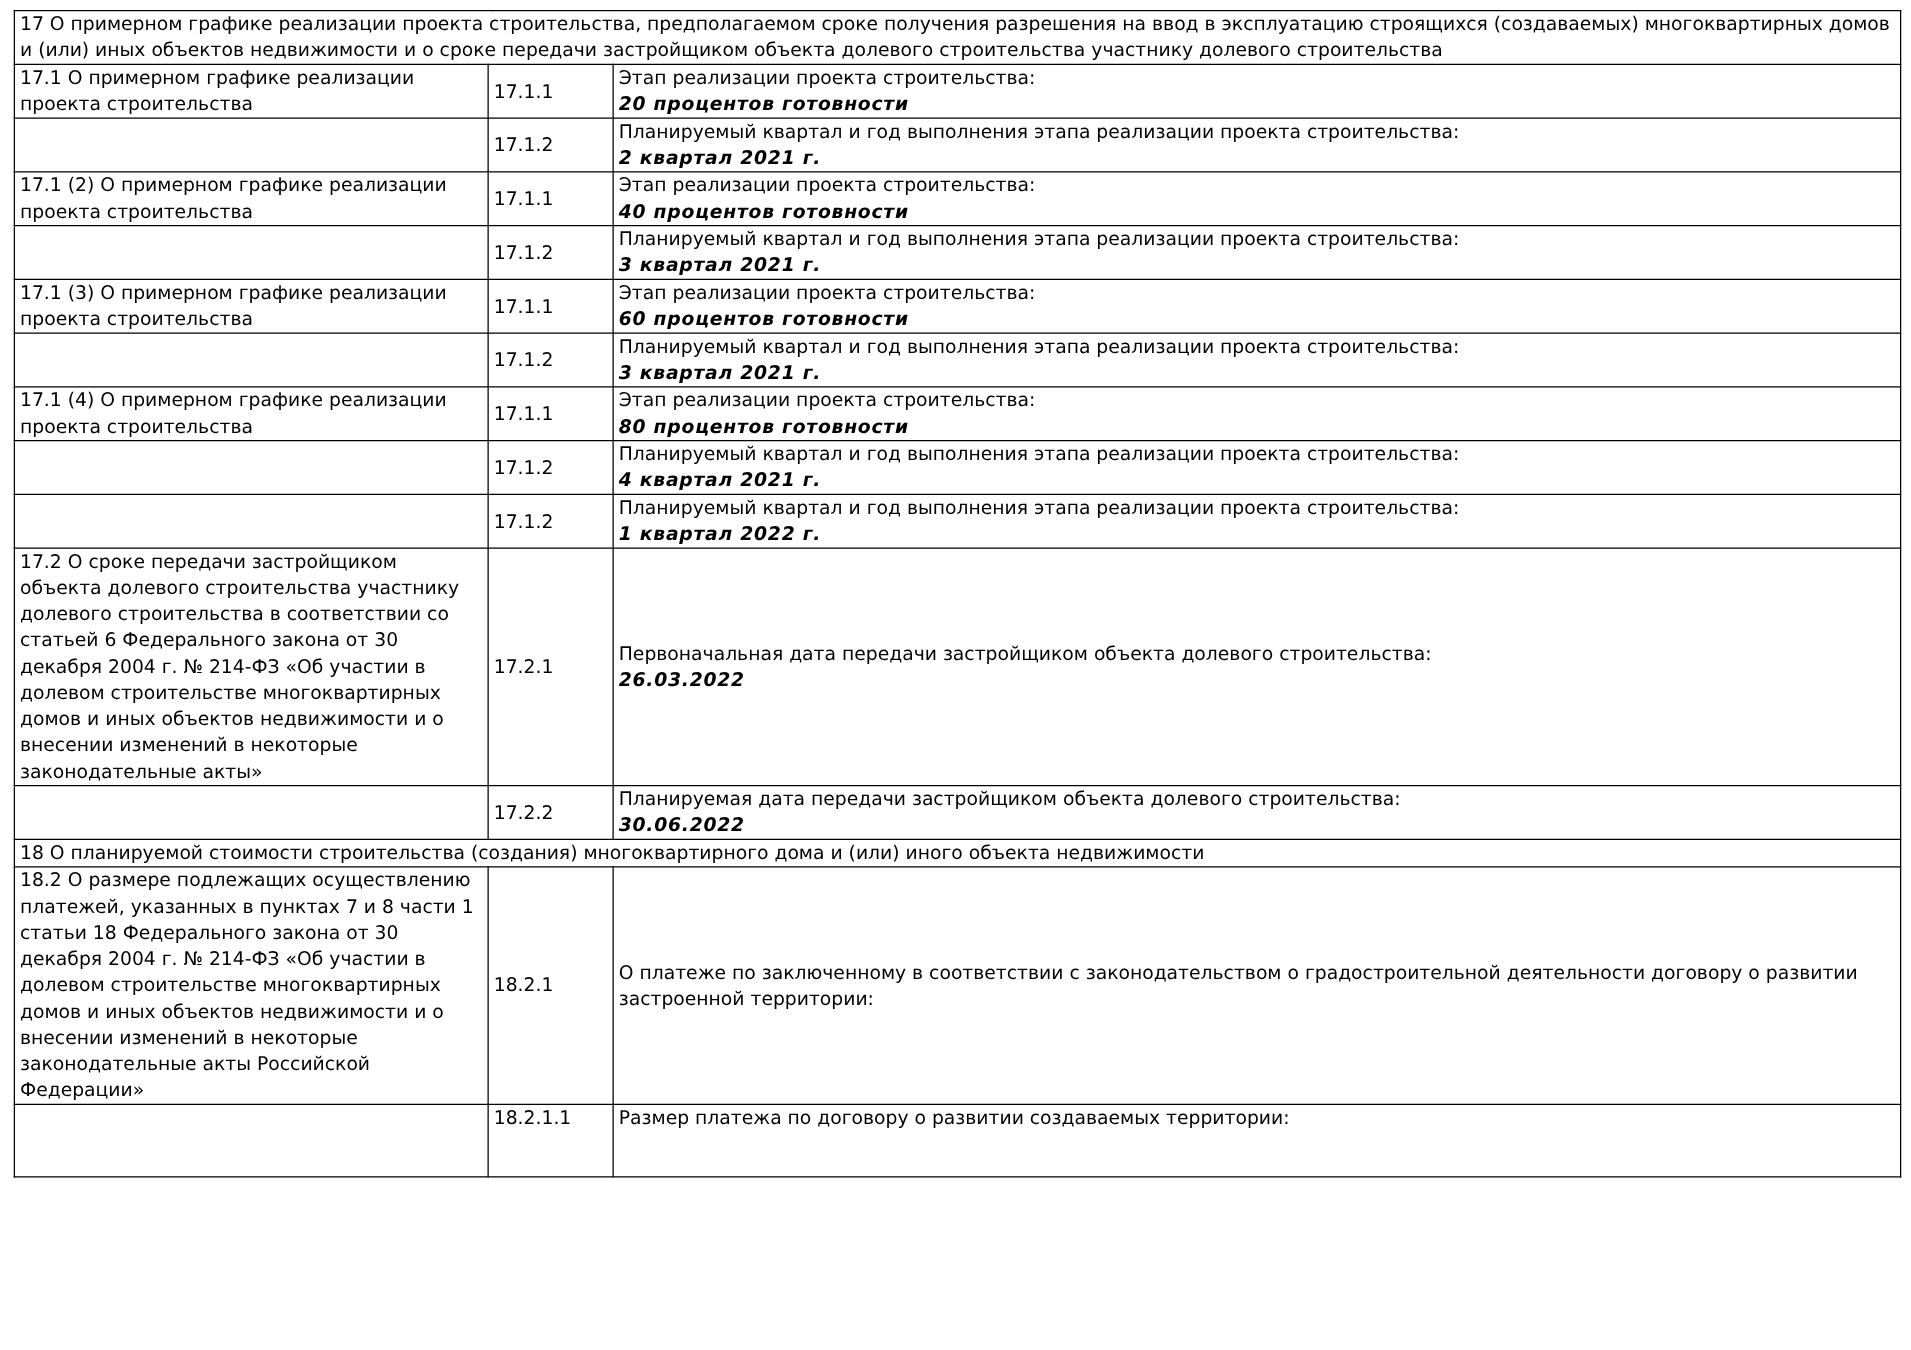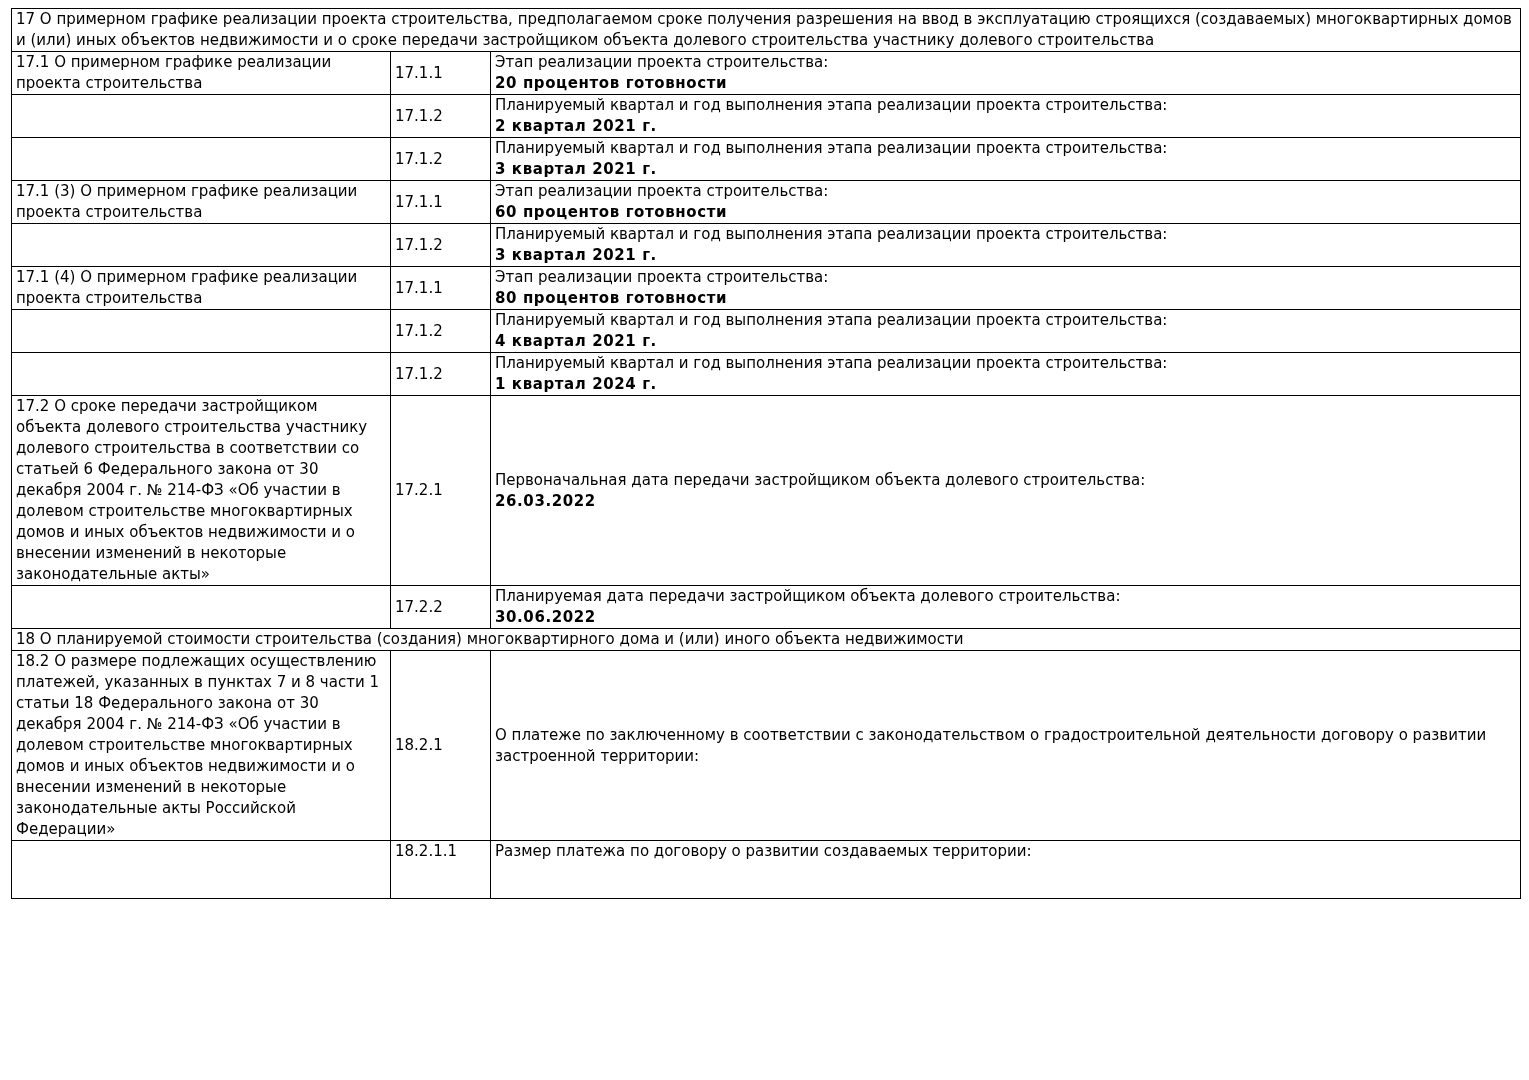--- a/index.html
+++ b/index.html
@@ -22,21 +22,21 @@
     font-size: 15px;
     line-height: 21px;
     padding: 0 4px;
     vertical-align: top;
     overflow: hidden;
     word-wrap: break-word;
   }
   td.code, td.content { vertical-align: middle; }
   td.section { vertical-align: top; }
   .q { }
-  .v { font-weight: bold; letter-spacing: 0.6px; }
+  .v { font-weight: bold; letter-spacing: 0.6px; font-style: italic; }
   tr:last-child td { height: 58px; vertical-align: top; }
 </style>
 </head>
 <body>
 
 <table class="decl">
   <colgroup>
     <col class="c1">
       <col class="c2">
       <col class="c3">
@@ -52,20 +52,28 @@
           <div class="q">Этап реализации проекта строительства:</div>
           <div class="v">20 процентов готовности</div>
         </td>
       </tr>
       <tr>
         <td class="label"></td>
         <td class="code">17.1.2</td>
         <td class="content">
           <div class="q">Планируемый квартал и год выполнения этапа реализации проекта строительства:</div>
           <div class="v">2 квартал 2021 г.</div>
+        </td>
+      </tr>
+      <tr>
+        <td class="label">17.1 (2) О примерном графике реализации проекта строительства</td>
+        <td class="code">17.1.1</td>
+        <td class="content">
+          <div class="q">Этап реализации проекта строительства:</div>
+          <div class="v">40 процентов готовности</div>
         </td>
       </tr>
       <tr>
         <td class="label"></td>
         <td class="code">17.1.2</td>
         <td class="content">
           <div class="q">Планируемый квартал и год выполнения этапа реализации проекта строительства:</div>
           <div class="v">3 квартал 2021 г.</div>
         </td>
       </tr>
@@ -99,21 +107,21 @@
         <td class="content">
           <div class="q">Планируемый квартал и год выполнения этапа реализации проекта строительства:</div>
           <div class="v">4 квартал 2021 г.</div>
         </td>
       </tr>
       <tr>
         <td class="label"></td>
         <td class="code">17.1.2</td>
         <td class="content">
           <div class="q">Планируемый квартал и год выполнения этапа реализации проекта строительства:</div>
-          <div class="v">1 квартал 2024 г.</div>
+          <div class="v">1 квартал 2022 г.</div>
         </td>
       </tr>
       <tr>
         <td class="label">17.2 О сроке передачи застройщиком объекта долевого строительства участнику долевого строительства в соответствии со статьей 6 Федерального закона от 30 декабря 2004 г. № 214-ФЗ «Об участии в долевом строительстве многоквартирных домов и иных объектов недвижимости и о внесении изменений в некоторые законодательные акты»</td>
         <td class="code">17.2.1</td>
         <td class="content">
           <div class="q">Первоначальная дата передачи застройщиком объекта долевого строительства:</div>
           <div class="v">26.03.2022</div>
         </td>
       </tr>

